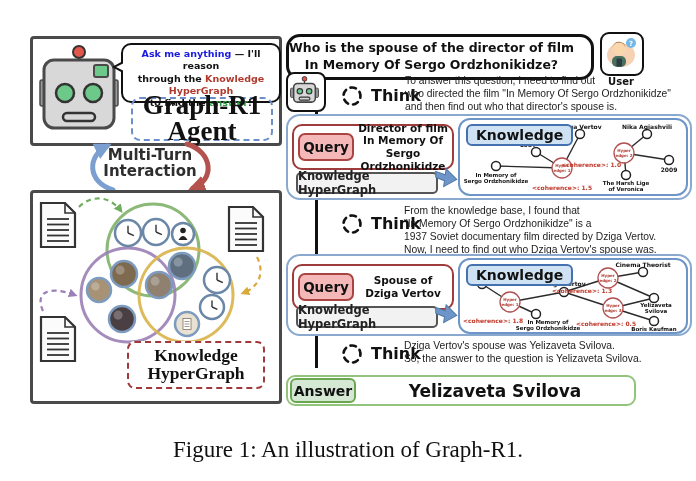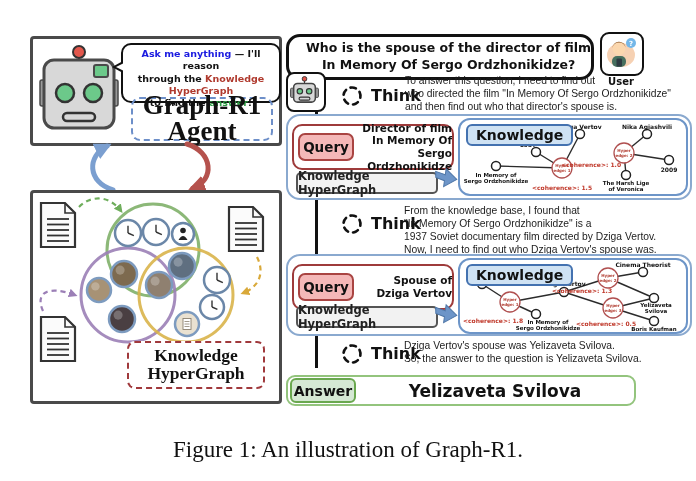--- a/index.html
+++ b/index.html
@@ -18,33 +18,33 @@
         font-family:"Liberation Serif","DejaVu Serif",serif;font-weight:bold;font-size:27px;line-height:.95;}
   .cycle{left:75px;top:140px;}
   .interaction-label{left:100px;top:147px;width:100px;text-align:center;font-size:15px;font-weight:bold;color:#2e2e2e;line-height:1.08;}
   .kg-box{left:30px;top:190px;width:246px;height:208px;border:3px solid #4a4a4a;border-radius:4px;background:#fff;}
   .kg-label{left:94px;top:148px;width:134px;height:44px;border:2.5px dashed #a0393c;border-radius:8px;background:#fff;z-index:3;
         display:flex;align-items:center;justify-content:center;text-align:center;
         font-family:"Liberation Serif","DejaVu Serif",serif;font-weight:bold;font-size:17.5px;line-height:1.02;}
   
   .timeline{left:315px;top:70px;width:3px;height:298px;background:#111;z-index:0;}
   .question-box{left:286px;top:34px;width:302px;height:40px;border:3px solid #111;border-radius:14px;background:#fff;
-        display:flex;align-items:center;justify-content:flex-end;text-align:center;font-size:12.5px;font-weight:bold;line-height:1.35;}
+        display:flex;align-items:center;justify-content:flex-start;text-align:center;font-size:12.5px;font-weight:bold;line-height:1.35;}
   .user-icon{left:600px;top:32px;width:40px;height:40px;border:2.5px solid #111;border-radius:9px;background:#fff;}
   .user-label{left:598px;top:76px;width:46px;text-align:center;font-size:10px;font-weight:bold;}
   .mini-robot{left:286px;top:72px;width:36px;height:36px;border:2.5px solid #111;border-radius:8px;background:#fff;z-index:1;}
   .think-icon{width:24px;height:24px;}
   .think-label{font-size:16px;font-weight:bold;}
   .think-text{font-family:"Liberation Sans",sans-serif;font-size:10.3px;line-height:13px;color:#1c1c1c;}
   .turn{width:402px;border:2px solid #8aa9cf;border-radius:14px;background:#fff;z-index:1;}
   .query-box{left:4px;top:8px;width:158px;height:42px;border:2.5px solid #9e3b3b;border-radius:10px;background:#fff;
         display:flex;align-items:center;}
   .query-label{margin-left:4px;width:52px;height:24px;background:#f4b8b8;border:2px solid #a94442;border-radius:7px;
         display:flex;align-items:center;justify-content:center;font-size:13.5px;font-weight:bold;}
-  .query-text{flex:1;text-align:right;font-size:10.5px;font-weight:bold;line-height:1.2;}
+  .query-text{flex:1;text-align:center;font-size:10.5px;font-weight:bold;line-height:1.2;}
   .kh-chip{left:8px;top:56px;width:138px;height:18px;border:2px solid #555;border-radius:5px;background:#f2f2f2;
         display:flex;align-items:center;justify-content:center;font-size:11.5px;font-weight:bold;color:#222;}
   .kh-chip2{top:50px;}
   .flow-arrow{left:146px;top:48px;}
   .knowledge-box{left:170px;top:2px;width:226px;border:2.5px solid #6d95c8;border-radius:12px;background:#fff;overflow:hidden;}
   .k-label{left:6px;top:4px;padding:1px 8px;background:#cfe2f3;border:2px solid #4472b0;border-radius:6px;
         font-size:14px;font-weight:bold;z-index:2;}
   .graph{left:0;top:0;}
   .answer-row{left:286px;top:375px;width:346px;height:27px;border:2px solid #93c47d;border-radius:9px;background:#fff;
         display:flex;align-items:center;z-index:1;}
@@ -87,20 +87,22 @@
       <marker id="mb" viewBox="0 0 10 10" refX="7" refY="5" markerWidth="3.4" markerHeight="3.4" orient="auto">
         <path d="M0,0 L10,5 L0,10 Z" fill="#7b9fd0"></path>
       </marker>
       <marker id="mr" viewBox="0 0 10 10" refX="7" refY="5" markerWidth="3.4" markerHeight="3.4" orient="auto">
         <path d="M0,0 L10,5 L0,10 Z" fill="#b5524d"></path>
       </marker>
     </defs>
     <path d="M38,50 C12,42 12,16 32,6" stroke="#7b9fd0" stroke-width="5" fill="none" stroke-linecap="round" marker-end="url(#mb)"></path>
     <path d="M112,4 C138,12 140,40 118,48" stroke="#b5524d" stroke-width="5" fill="none" stroke-linecap="round" marker-end="url(#mr)"></path>
   </svg>
+  <div class="abs interaction-label pre">Multi-Turn
+Interaction</div>
 
   <div class="abs kg-box">
     <svg class="abs" style="left:0;top:0" width="240" height="202" viewBox="0 0 240 202">
         <defs>
           <marker id="ah0" viewBox="0 0 10 10" refX="7" refY="5" markerWidth="4" markerHeight="4" orient="auto">
             <path d="M0,0 L10,5 L0,10 Z" fill="#6fae5c"></path>
           </marker>
           <marker id="ah1" viewBox="0 0 10 10" refX="7" refY="5" markerWidth="4" markerHeight="4" orient="auto">
             <path d="M0,0 L10,5 L0,10 Z" fill="#9b7fb6"></path>
           </marker>

